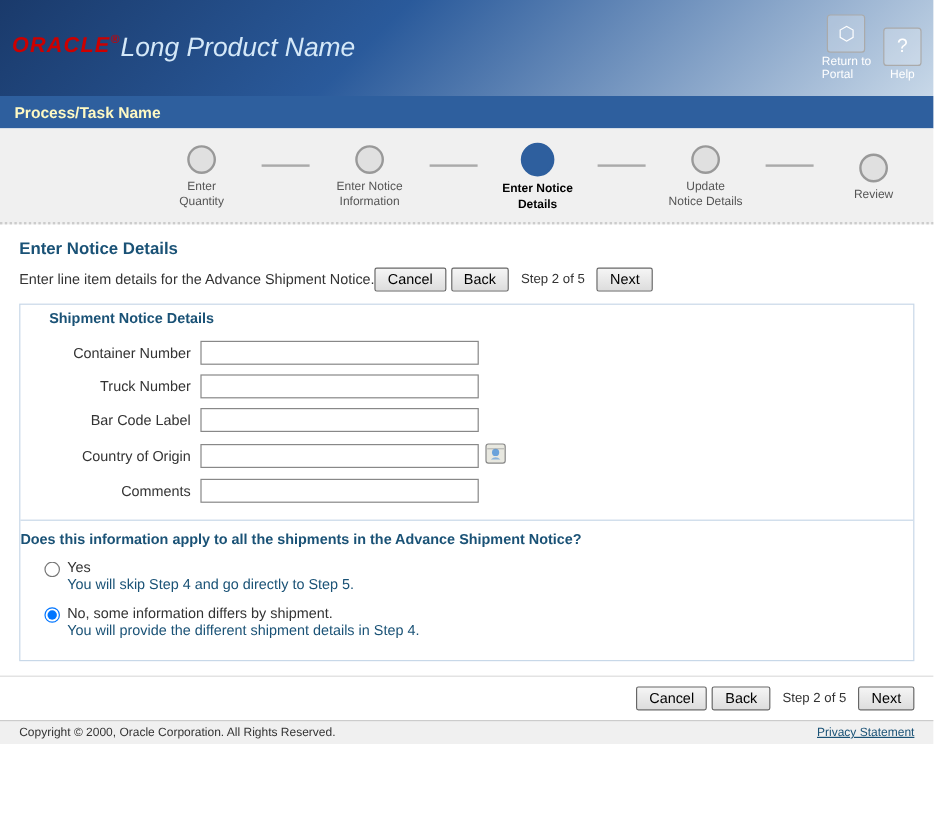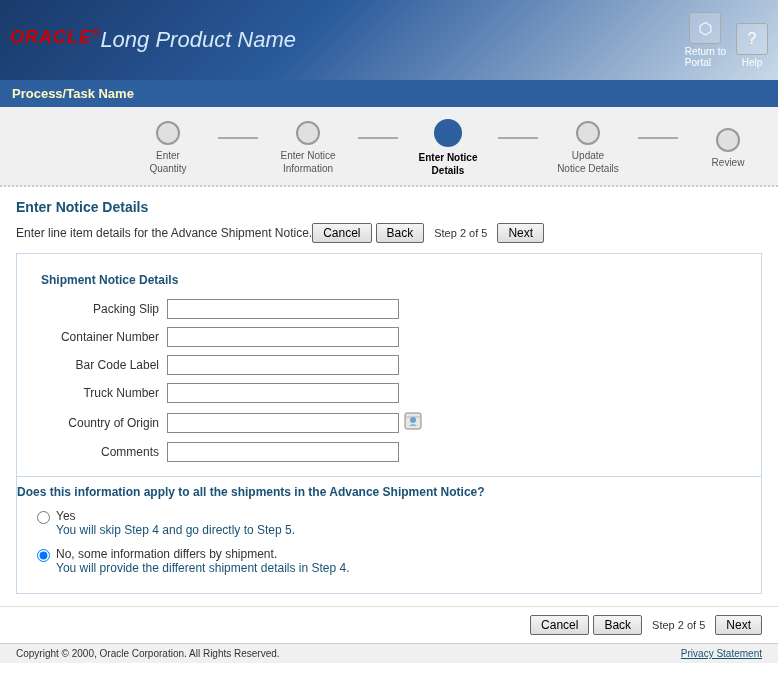--- a/index.html
+++ b/index.html
@@ -159,21 +159,21 @@
       font-size: 11px;
       color: #333;
       margin: 0 6px;
     }
 
     
     .section-title {
       color: #1a5276;
       font-size: 12px;
       font-weight: bold;
-      margin: 19px 0 12px 24px;
+      margin: 4px 0 12px 24px;
     }
     .form-table {
       margin-left: 20px;
     }
     .form-row {
       display: flex;
       align-items: center;
       margin-bottom: 8px;
     }
     .form-label {
@@ -336,37 +336,33 @@
       <button class="btn">Next</button>
     </div>
   </div>
 
   <div class="content-border">
 
     <div class="section-title">Shipment Notice Details</div>
 
     <div class="form-table">
 
-      <div class="form-row">
-        <label class="form-label">Packing Slip</label>
-        <input class="form-input" type="text" style="">
-      </div>
 
       <div class="form-row">
         <label class="form-label">Container Number</label>
         <input class="form-input" type="text" style="">
       </div>
 
       <div class="form-row">
+        <label class="form-label">Truck Number</label>
+        <input class="form-input" type="text" style="">
+      </div>
+
+      <div class="form-row">
         <label class="form-label">Bar Code Label</label>
-        <input class="form-input" type="text" style="">
-      </div>
-
-      <div class="form-row">
-        <label class="form-label">Truck Number</label>
         <input class="form-input" type="text" style="">
       </div>
 
       <div class="form-row">
         <label class="form-label">Country of Origin</label>
         <input class="form-input" type="text" style="">
         <span class="input-icon">
           <svg width="20" height="20" viewBox="0 0 20 20">
             <rect x="2" y="2" width="16" height="16" rx="2" fill="#e8e8e0" stroke="#888" stroke-width="1"></rect>
             <circle cx="10" cy="9" r="3" fill="#4a90d9" opacity="0.8"></circle>

